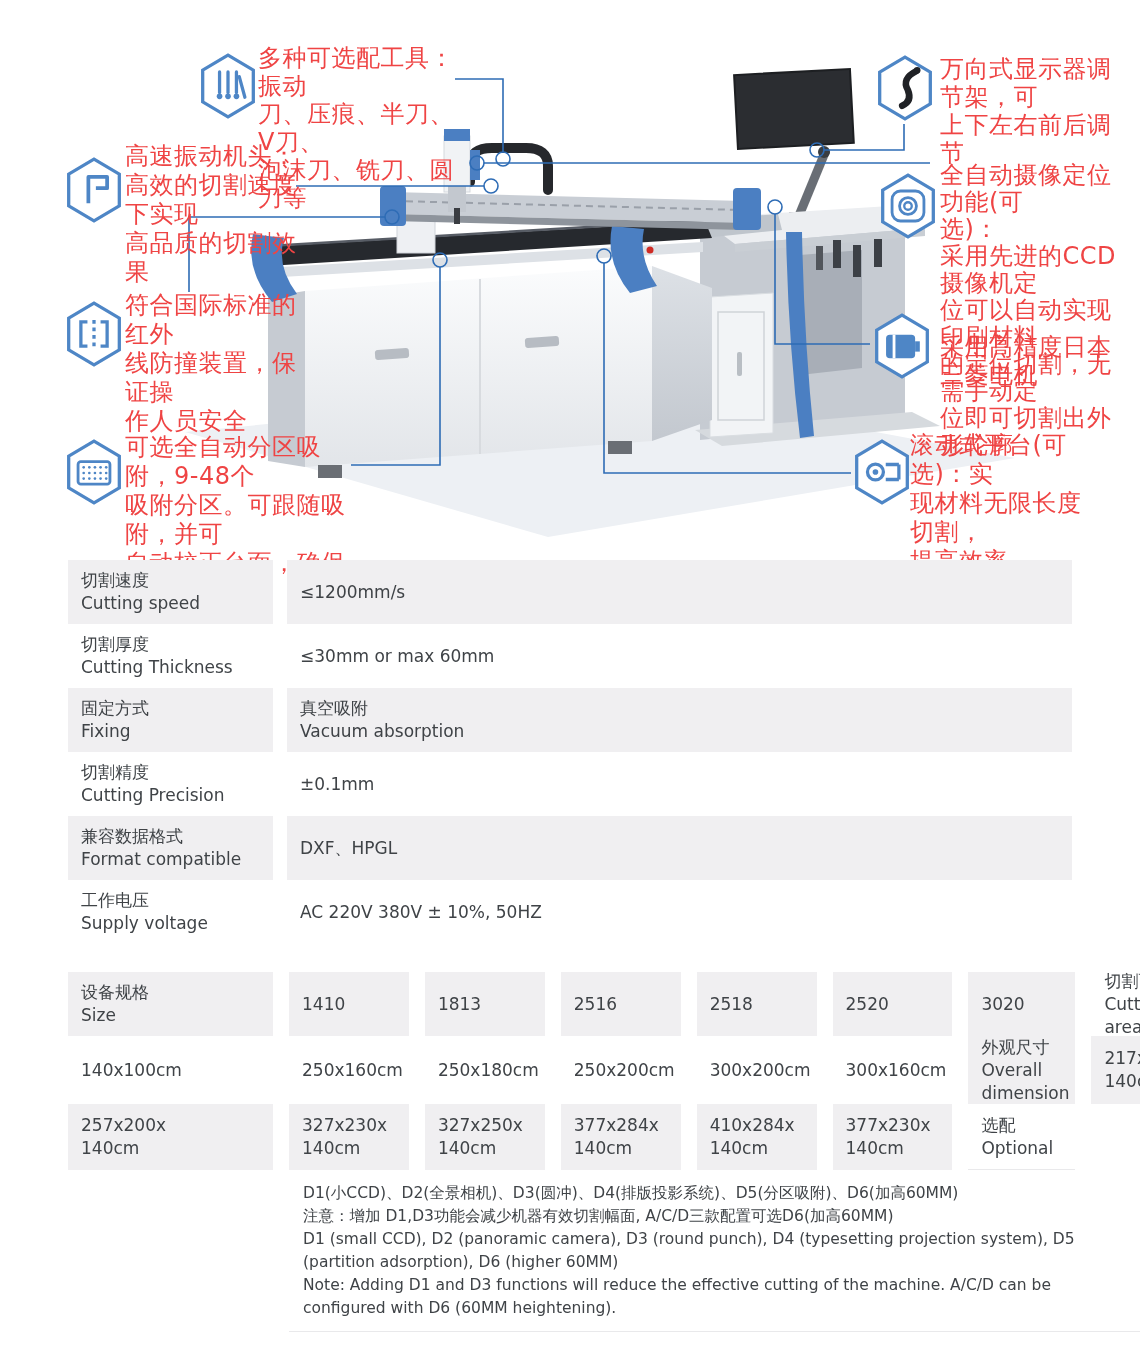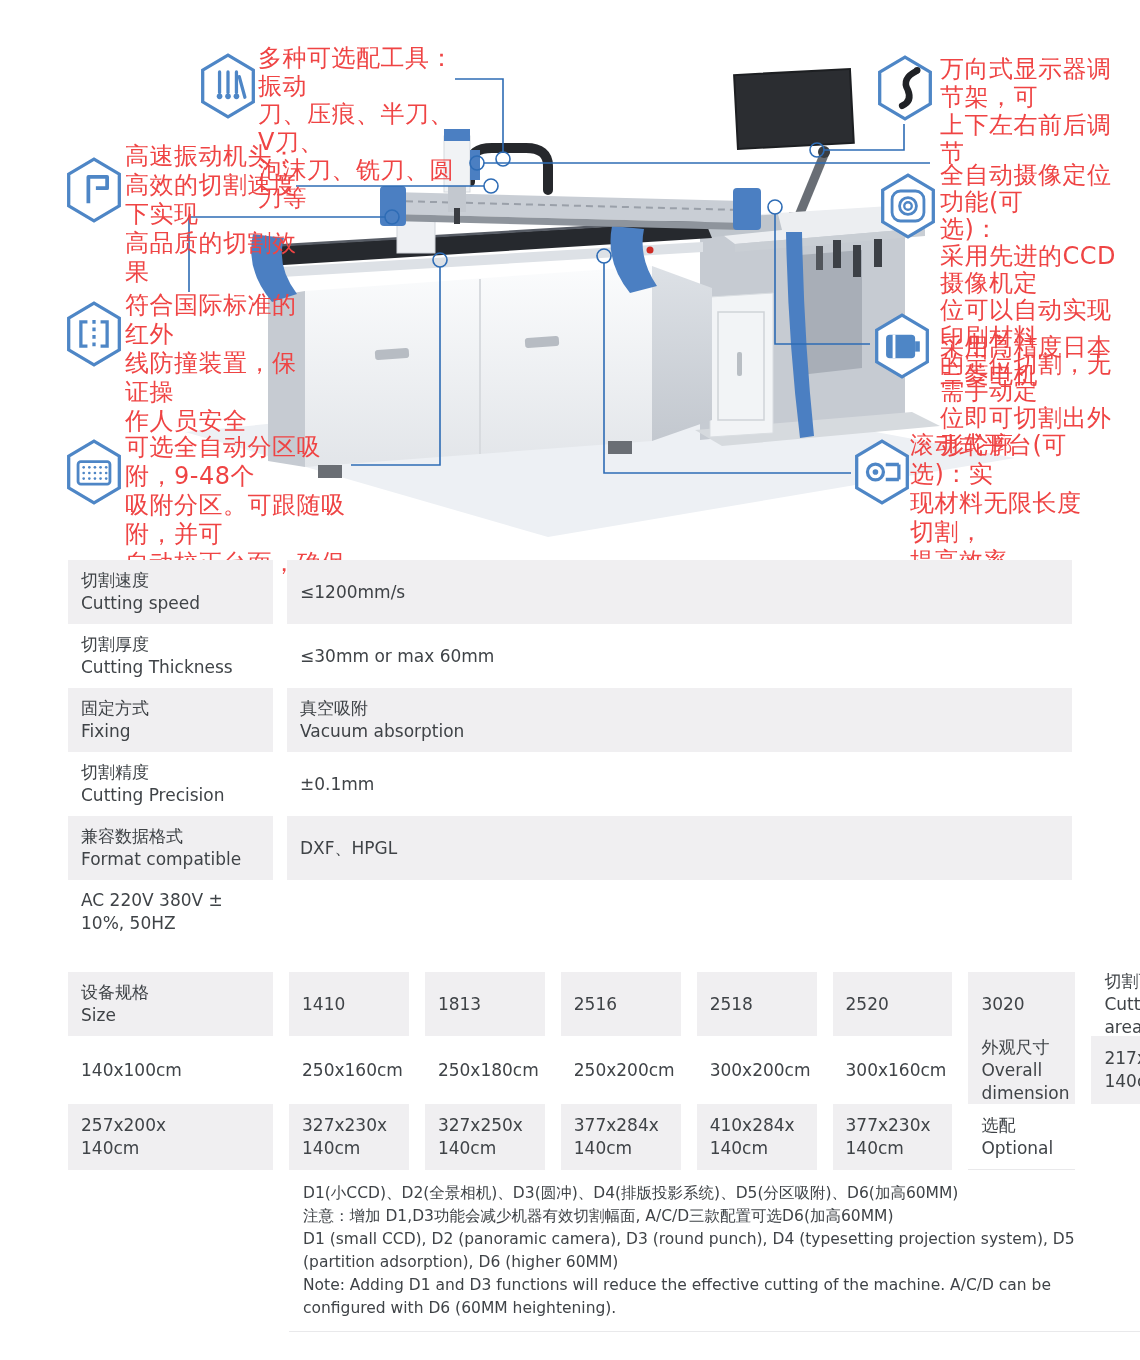--- a/index.html
+++ b/index.html
@@ -261,20 +261,22 @@
     <div class="cell g">固定方式
 Fixing</div>
     <div class="cell g">真空吸附
 Vacuum absorption</div>
     <div class="cell w">切割精度
 Cutting Precision</div>
     <div class="cell w">±0.1mm</div>
     <div class="cell g">兼容数据格式
 Format compatible</div>
     <div class="cell g">DXF、HPGL</div>
+    <div class="cell w">工作电压
+Supply voltage</div>
     <div class="cell w">AC 220V 380V ± 10%, 50HZ</div>
   </div>
 
   <div class="size-table">
 
     <div class="cell g">设备规格
 Size</div>
     <div class="cell g">1410</div>
     <div class="cell g">1813</div>
     <div class="cell g">2516</div>

